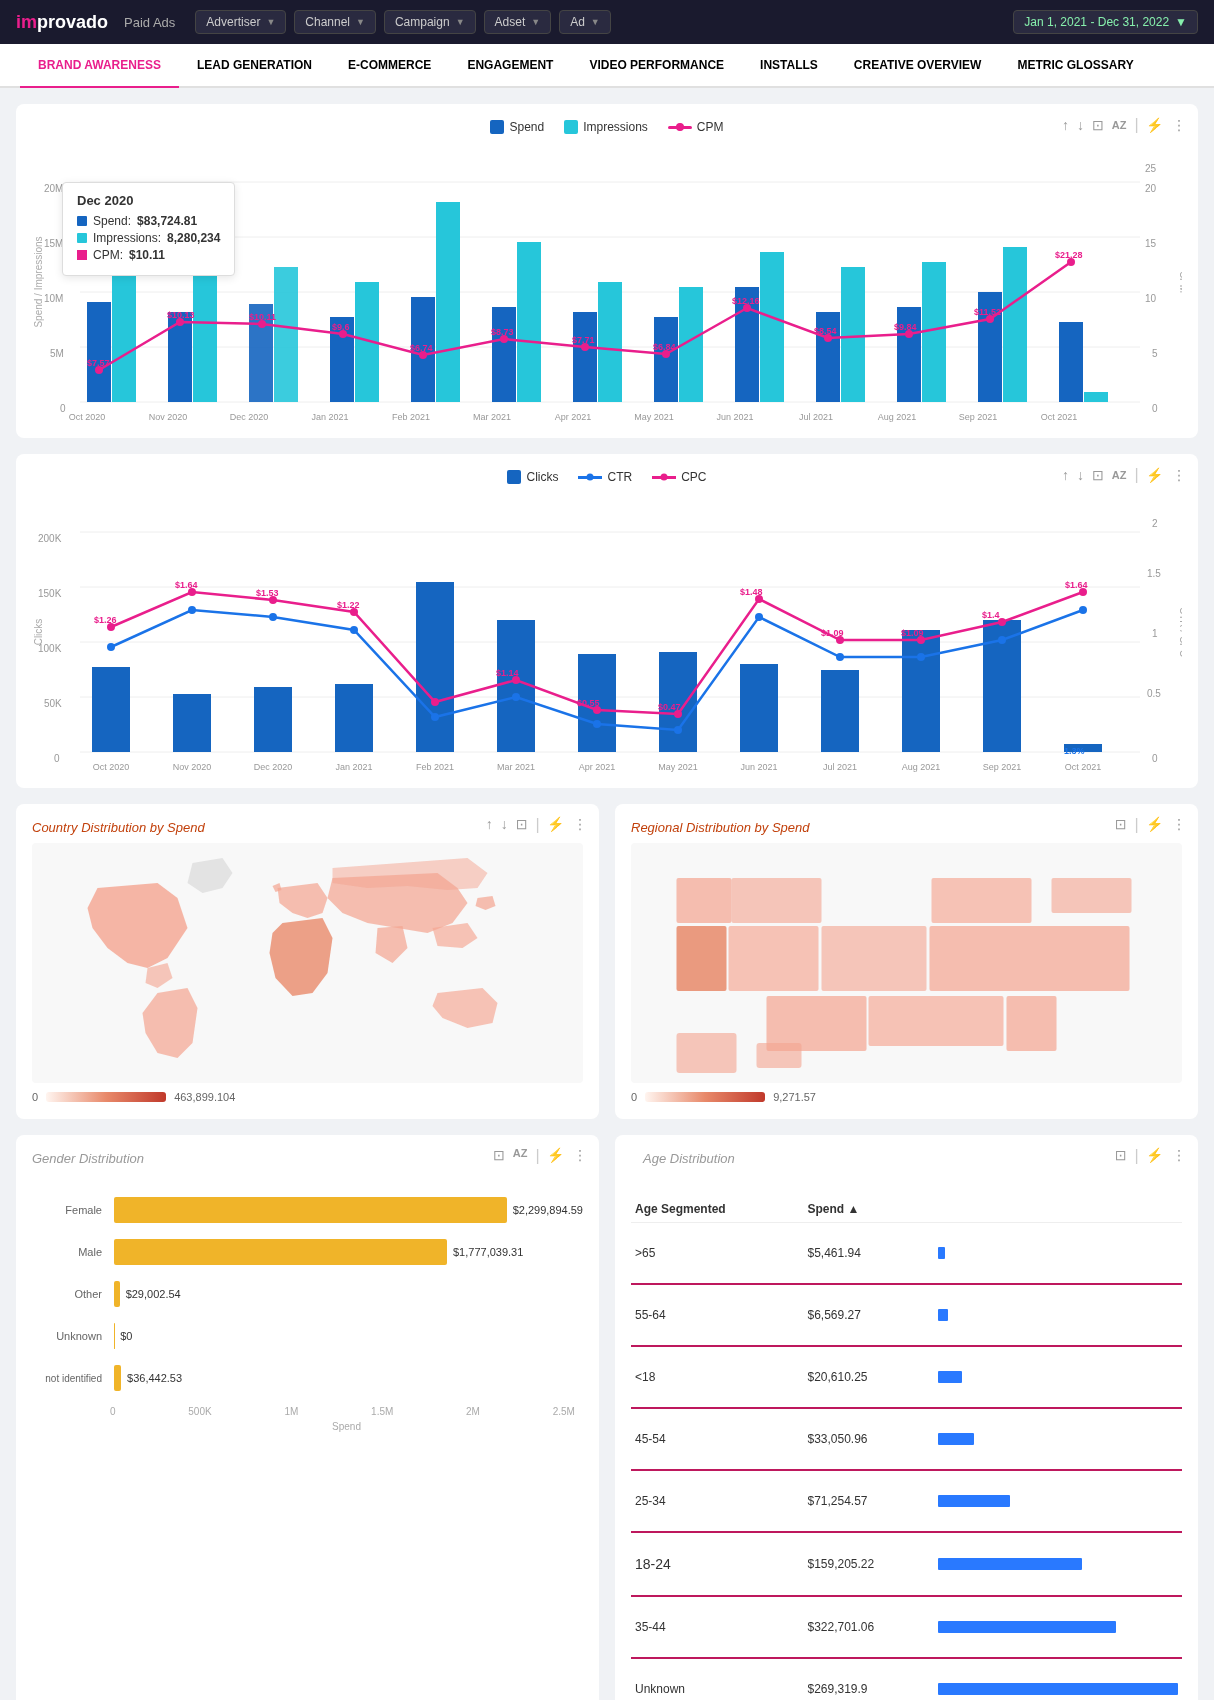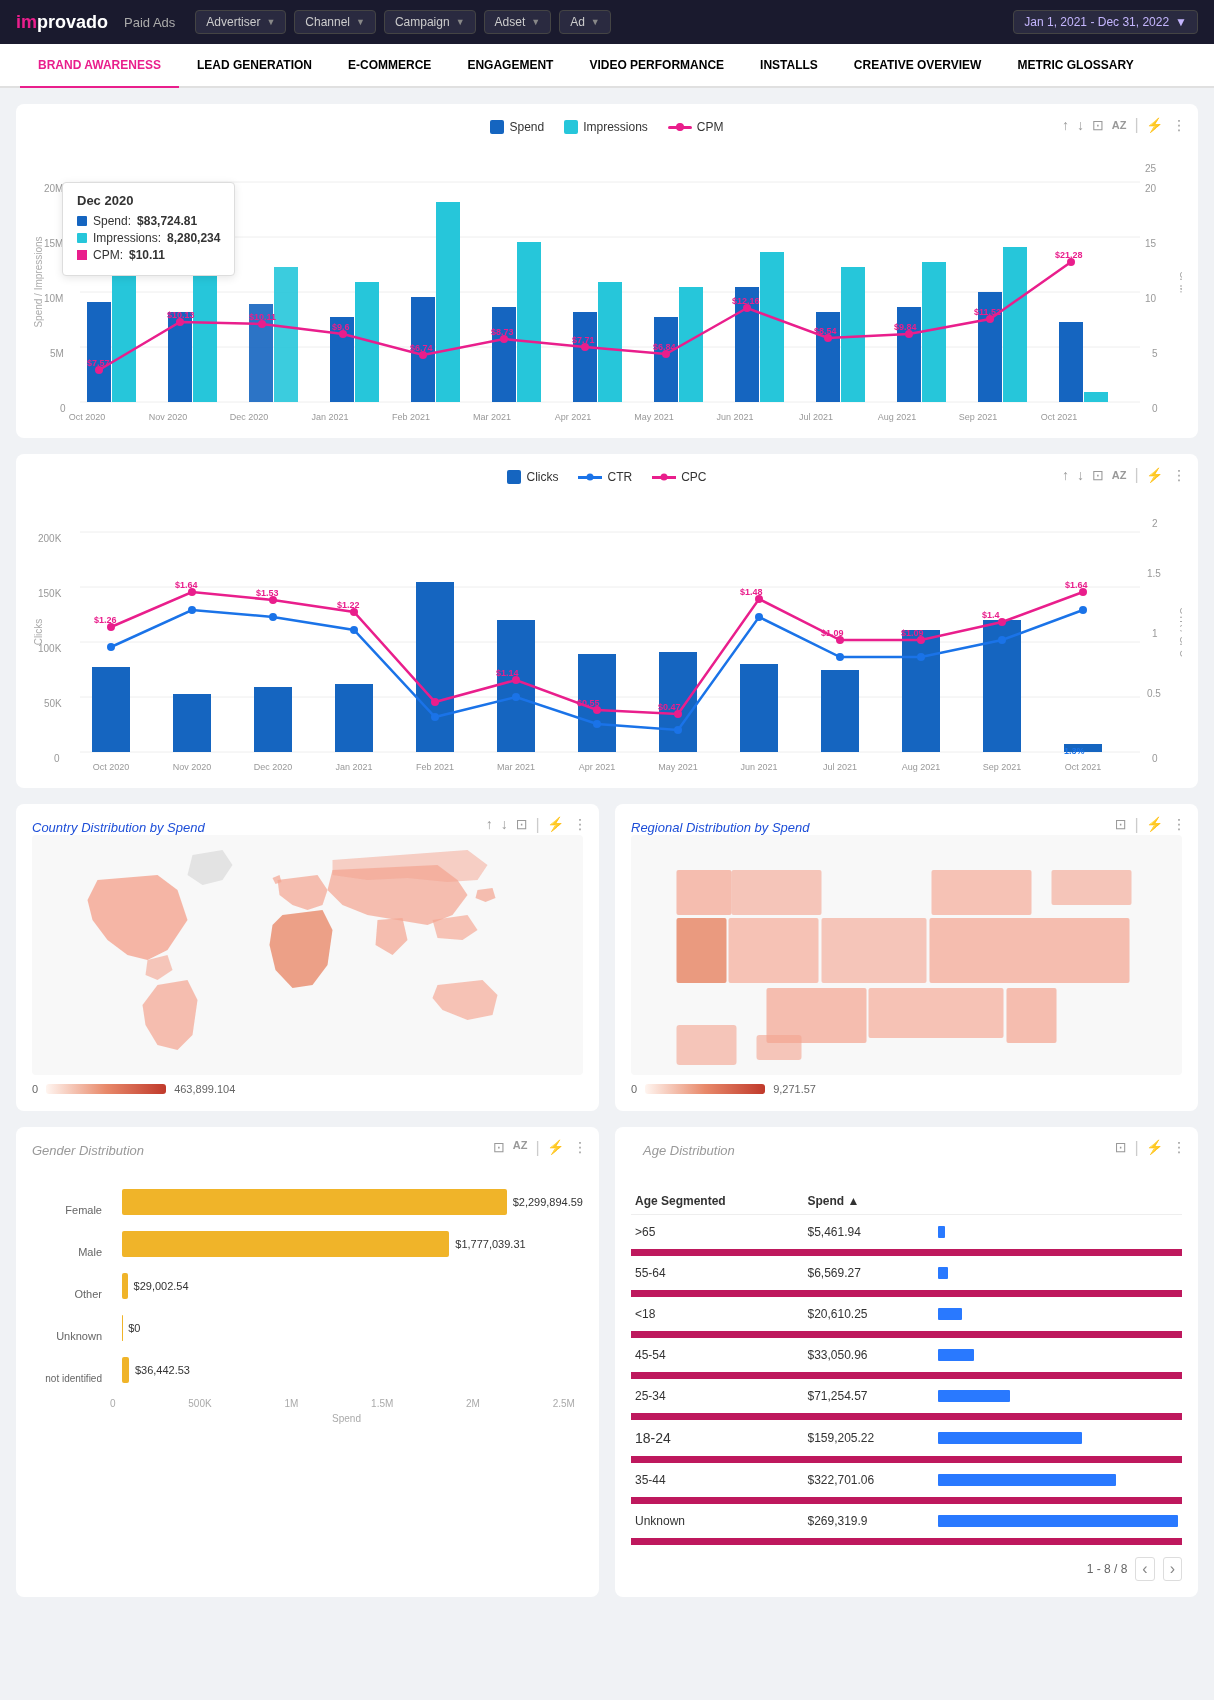--- a/index.html
+++ b/index.html
@@ -42,21 +42,21 @@
       display: flex;
       align-items: center;
       gap: 6px;
       cursor: pointer;
     }
     .nav-filter .arrow { font-size: 9px; color: #888; }
     .date-filter {
       background: #2a2a40;
       border: 1px solid #444;
       border-radius: 4px;
-      color: #c4b5fd;
+      color: #86efac;
       font-size: 12px;
       padding: 4px 10px;
       display: flex;
       align-items: flex-start;
       gap: 6px;
       cursor: pointer;
       margin-left: auto;
     }
 
     
@@ -192,22 +192,23 @@
 
     
     .map-card {
       background: white;
       border-radius: 8px;
       padding: 16px;
       position: relative;
     }
     .map-title {
       font-size: 13px;
-      color: #1d4ed8;
+      color: #c2410c;
       font-style: italic;
+      margin-bottom: 8px;
     }
     .map-toolbar {
       position: absolute;
       top: 12px;
       right: 12px;
       display: flex;
       gap: 8px;
     }
     .map-area {
       width: 100%;
@@ -249,23 +250,23 @@
     }
     .gender-toolbar {
       position: absolute;
       top: 12px;
       right: 12px;
       display: flex;
       gap: 8px;
     }
     .hbar-row {
       display: flex;
-      align-items: flex-end;
+      align-items: center;
       margin-bottom: 14px;
-      gap: 20px;
+      gap: 12px;
     }
     .hbar-label {
       font-size: 11px;
       color: #666;
       width: 70px;
       text-align: right;
       flex-shrink: 0;
     }
     .hbar-bar-wrap {
       flex: 1;
@@ -322,22 +323,22 @@
       font-size: 12px;
     }
     .age-table th {
       text-align: left;
       font-weight: 700;
       padding: 6px 4px;
       border-bottom: 1px solid #eee;
       color: #333;
     }
     .age-table td {
-      padding: 10px 4px;
-      border-bottom: 7px solid #be185d;
+      padding: 23px 4px;
+      border-bottom: 2px solid #be185d;
       vertical-align: middle;
       margin-top: 37px;
     }
     .age-bar {
       height: 12px;
       background: #2979ff;
       border-radius: 1px;
     }
     .pagination {
       display: flex;

